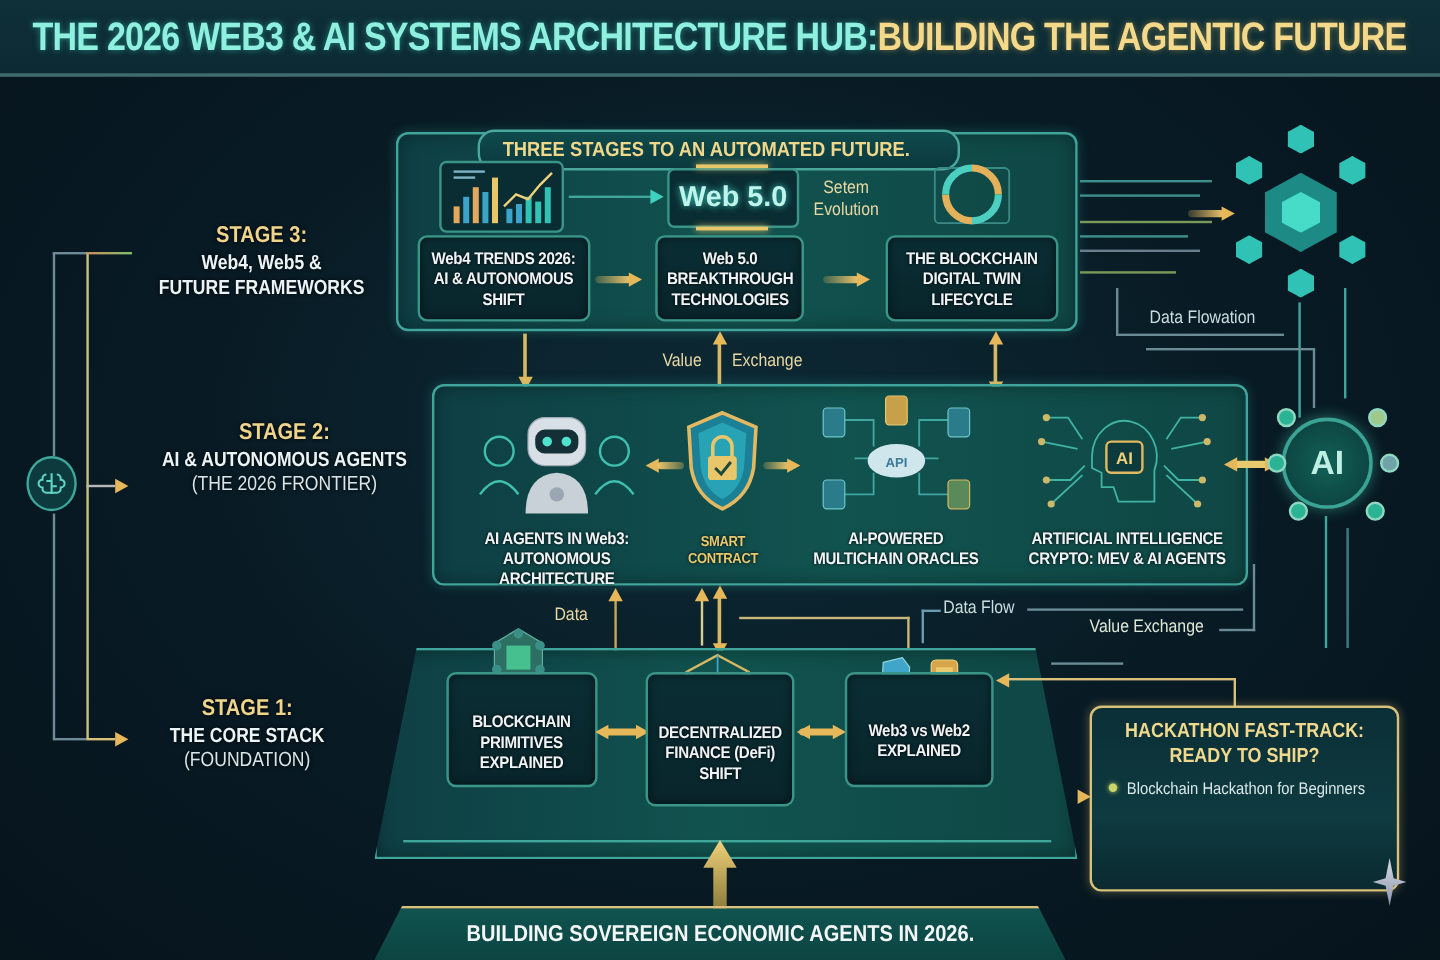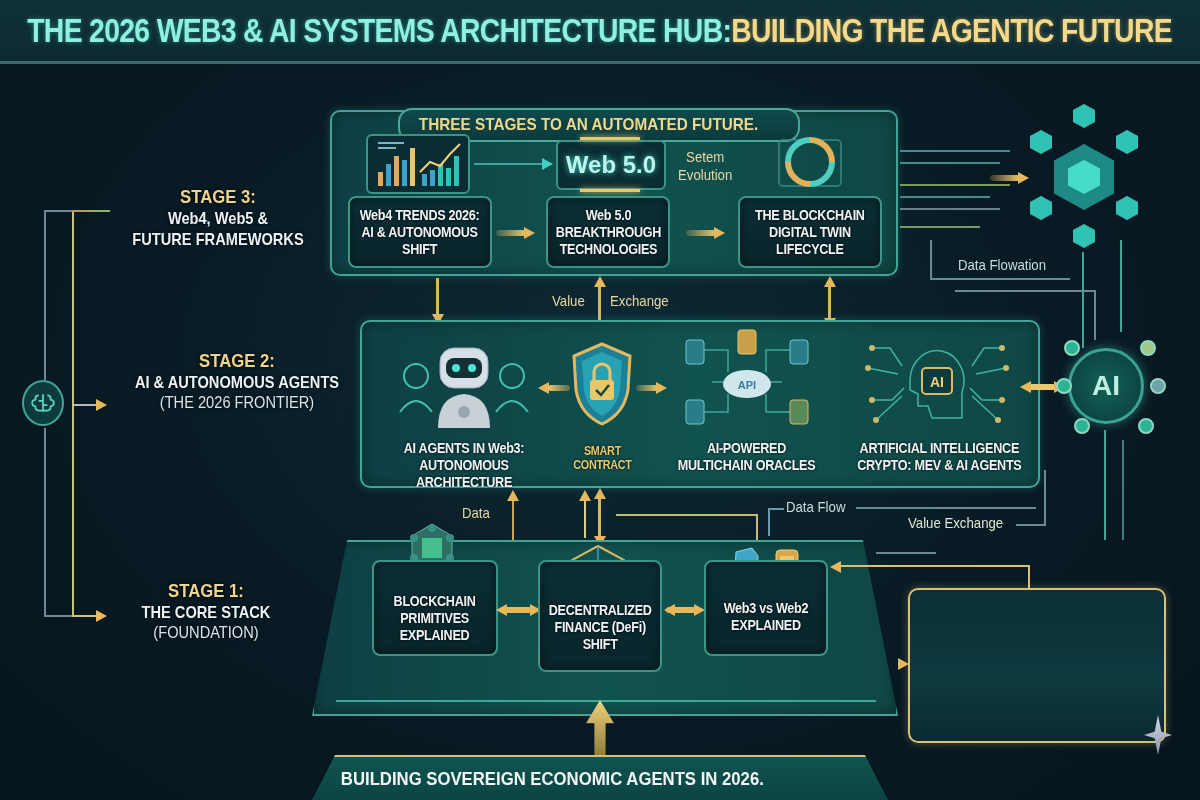--- a/index.html
+++ b/index.html
@@ -85,21 +85,21 @@
   .hack ul { list-style: none; margin-top: 8px; }
   .hack li { display: flex; align-items: flex-start; font-size: 14px; line-height: 18px; color: #dbe8ea; margin-bottom: 5px; }
   .hack li .dot { width: 7px; height: 7px; border-radius: 50%; background: #c9d86a; margin: 5px 8px 0 4px; flex: none; box-shadow: 0 0 4px #c9d86a; }
   .hack li span.t { display:inline-block; transform: scaleX(0.88); transform-origin: left; white-space: nowrap; }
 
   .footer-banner {
     position: absolute; left: 312px; top: 755px; width: 576px; height: 45px;
     background: linear-gradient(180deg, #10544f 0%, #0c4442 100%);
     border-top: 2px solid #d7c07c;
     clip-path: polygon(4% 0, 96% 0, 100% 100%, 0 100%);
-    display: flex; align-items: center; justify-content: flex-start;
+    display: flex; align-items: center; justify-content: center;
     font-weight: bold; font-size: 19px; color: #f3f6f6;
   }
   .footer-banner span { display:inline-block; transform: scaleX(0.88); }
   .brain-node {
     position: absolute; left: 22px; top: 380px; width: 42px; height: 46px; border-radius: 50%;
     border: 2px solid #3fa69a; background: #0d3a3d;
     display: flex; align-items: center; justify-content: center; color: #5fd6c4; font-size: 22px;
   }
   .ai-hub {
     position: absolute; left: 1068px; top: 348px; width: 76px; height: 76px; border-radius: 50%;
@@ -457,21 +457,29 @@
     <div>EXPLAINED</div>
   </div>
 </div>
 <div class="arrow-l" style="left:830px;top:561px"></div>
 <div class="gline" style="left:840px;top:565px;width:190px;height:2px;background:#d8c07a"></div>
 <div class="gline" style="left:1028px;top:565px;width:2px;height:24px;background:#d8c07a"></div>
 
 <div class="arrow-r" style="left:898px;top:658px"></div>
 
 <div class="hack">
+  <div class="hack-title">
+    <span>HACKATHON FAST-TRACK:</span><br>
+    <span>READY TO SHIP?</span>
+  </div>
   <ul>
+    <li>
+      <span class="dot"></span>
+      <span class="t">Blockchain Hackathon for Beginners</span>
+    </li>
   </ul>
 </div>
 <div class="sparkle"></div>
 
 <div style="position:absolute;left:586px;top:700px;width:28px;height:58px;background:linear-gradient(180deg,#f0d17a,#8a7a3a);clip-path:polygon(50% 0,100% 40%,70% 40%,70% 100%,30% 100%,30% 40%,0 40%)"></div>
 <div class="footer-banner">
     <span>BUILDING SOVEREIGN ECONOMIC AGENTS IN 2026.</span>
   </div>
 
 </body></html>

